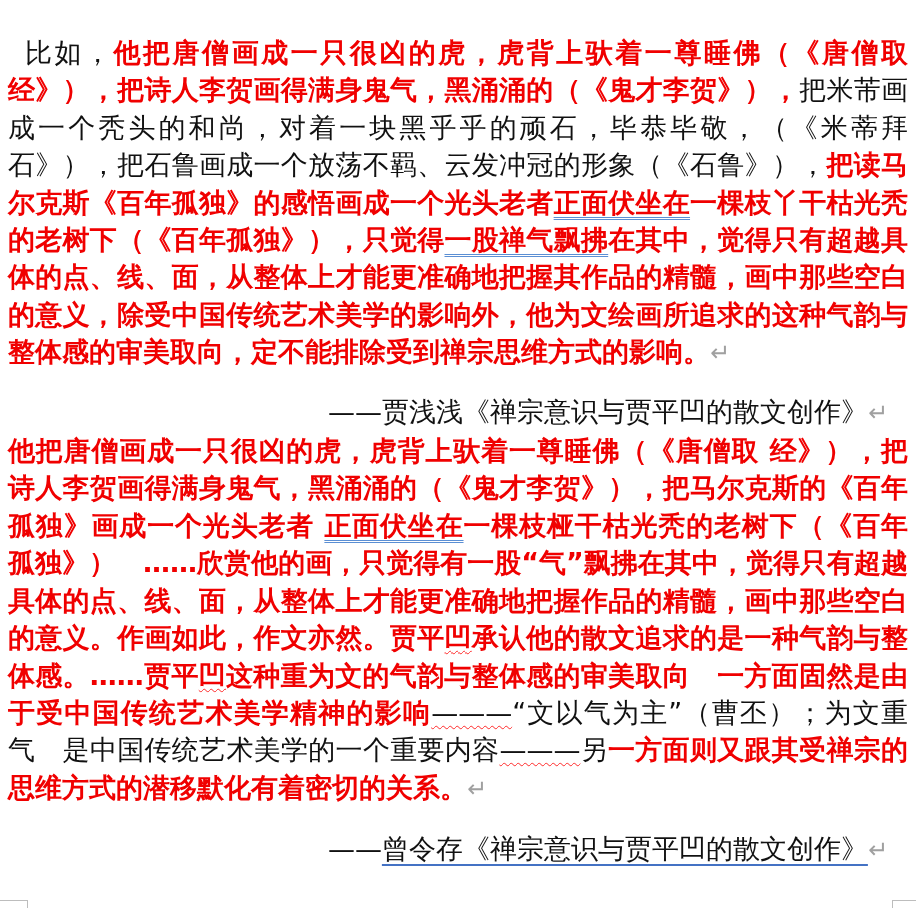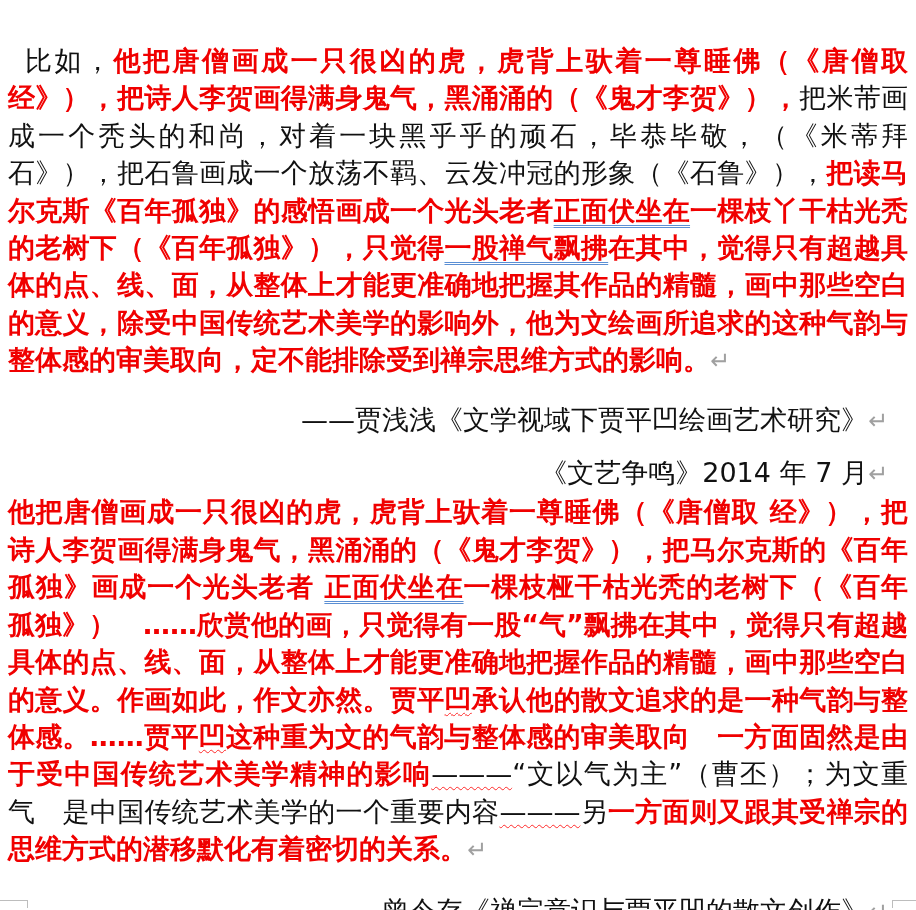--- a/index.html
+++ b/index.html
@@ -2,21 +2,21 @@
 <html style="--red_text: #f00000; --blue_underline: #5b8fd4; --citation_underline: #4472c4; --squiggle: #ff2a2a; --pilcrow: #a0a0a0; --crop_mark: #bdbdbd;"><head>
 <meta charset="utf-8">
 <style>
   html,body{margin:0;padding:0;background:#ffffff;}
   body{
     width:916px;height:910px;position:relative;overflow:hidden;
     font-family:"DejaVu Sans","Liberation Sans",sans-serif;
   }
   .doc{
     position:absolute;left:0;top:0;width:900px;height:749px;
-    padding:16px 8px;font-size:27px;line-height:37.4px;color:#111;
+    padding:8px 8px;font-size:27px;line-height:37.4px;color:#111;
   }
   .para{margin:0;}
   .para.just{text-align:justify;}
   .para.right{text-align:right;padding-right:20px;}
   
   .passage-1{margin-top:26px;text-indent:17px;}
   .citation-1{margin-top:20px;}
   .citation-2{margin-top:14px;}
   .passage-2{}
   .citation-3{margin-top:22px;}
@@ -54,20 +54,19 @@
     border-right:1px solid var(--crop_mark,#bdbdbd);}
   .crop-br{right:0;bottom:2px;width:23px;height:7px;
     border-top:1px solid var(--crop_mark,#bdbdbd);
     border-left:1px solid var(--crop_mark,#bdbdbd);}
 </style>
 </head>
 <body>
 
 <div class="doc">
     <div class="para just passage-1"><span class="run black">比如，</span><span class="run red">他把唐僧画成一只很凶的虎，虎背上驮着一尊睡佛（《唐僧取经》），把诗人李贺画得满身鬼气，黑涌涌的（《鬼才李贺》），</span><span class="run black">把米芾画成一个秃头的和尚，对着一块黑乎乎的顽石，毕恭毕敬，（《米蒂拜石》），把石鲁画成一个放荡不羁、云发冲冠的形象（《石鲁》），</span><span class="run red">把读马尔克斯《百年孤独》的感悟画成一个光头老者</span><span class="run red u-double">正面伏坐在</span><span class="run red">一棵枝丫干枯光秃的老树下（《百年孤独》），只觉得</span><span class="run red u-double">一股禅气飘拂</span><span class="run red">在其中，觉得只有超越具体的点、线、面，从整体上才能更准确地把握其作品的精髓，画中那些空白的意义，除受中国传统艺术美学的影响外，他为文绘画所追求的这种气韵与整体感的审美取向，定不能排除受到禅宗思维方式的影响。</span><span class="run pilcrow">↵</span></div>
-    <div class="para right citation-1"><span class="run black">——贾浅浅《文学视域下贾平凹绘画艺术研究》</span><span class="run pilcrow">↵</span></div>
-    <div class="para right citation-2"><span class="run black">《文艺争鸣》2014 年 7 月</span><span class="run pilcrow">↵</span></div>
+    <div class="para right citation-1"><span class="run black">——贾浅浅《禅宗意识与贾平凹的散文创作》</span><span class="run pilcrow">↵</span></div>
     <div class="para just passage-2"><span class="run red">他把唐僧画成一只很凶的虎，虎背上驮着一尊睡佛（《唐僧取 经》），把诗人李贺画得满身鬼气，黑涌涌的（《鬼才李贺》），把马尔克斯的《百年孤独》画成一个光头老者 </span><span class="run red u-double">正面伏坐在</span><span class="run red">一棵枝桠干枯光秃的老树下（《百年孤独》）　……欣赏他的画，只觉得有一股“气”飘拂在其中，觉得只有超越具体的点、线、面，从整体上才能更准确地把握作品的精髓，画中那些空白的意义。作画如此，作文亦然。贾平</span><span class="run red sq">凹</span><span class="run red">承认他的散文追求的是一种气韵与整体感。……贾平</span><span class="run red sq">凹</span><span class="run red">这种重为文的气韵与整体感的审美取向　一方面固然是由于受中国传统艺术美学精神的影响</span><span class="run black sq">———</span><span class="run black">“文以气为主”（曹丕）；为文重 气　是中国传统艺术美学的一个重要内容</span><span class="run black sq">———</span><span class="run black">另</span><span class="run red">一方面则又跟其受禅宗的思维方式的潜移默化有着密切的关系。</span><span class="run pilcrow">↵</span></div>
     <div class="para right citation-3"><span class="run black">——</span><span class="run black u-single">曾令存《禅宗意识与贾平凹的散文创作》</span><span class="run pilcrow">↵</span></div>
   </div>
 
 <div class="crop-mark crop-bl"></div>
 <div class="crop-mark crop-br"></div>
 
 </body></html>

